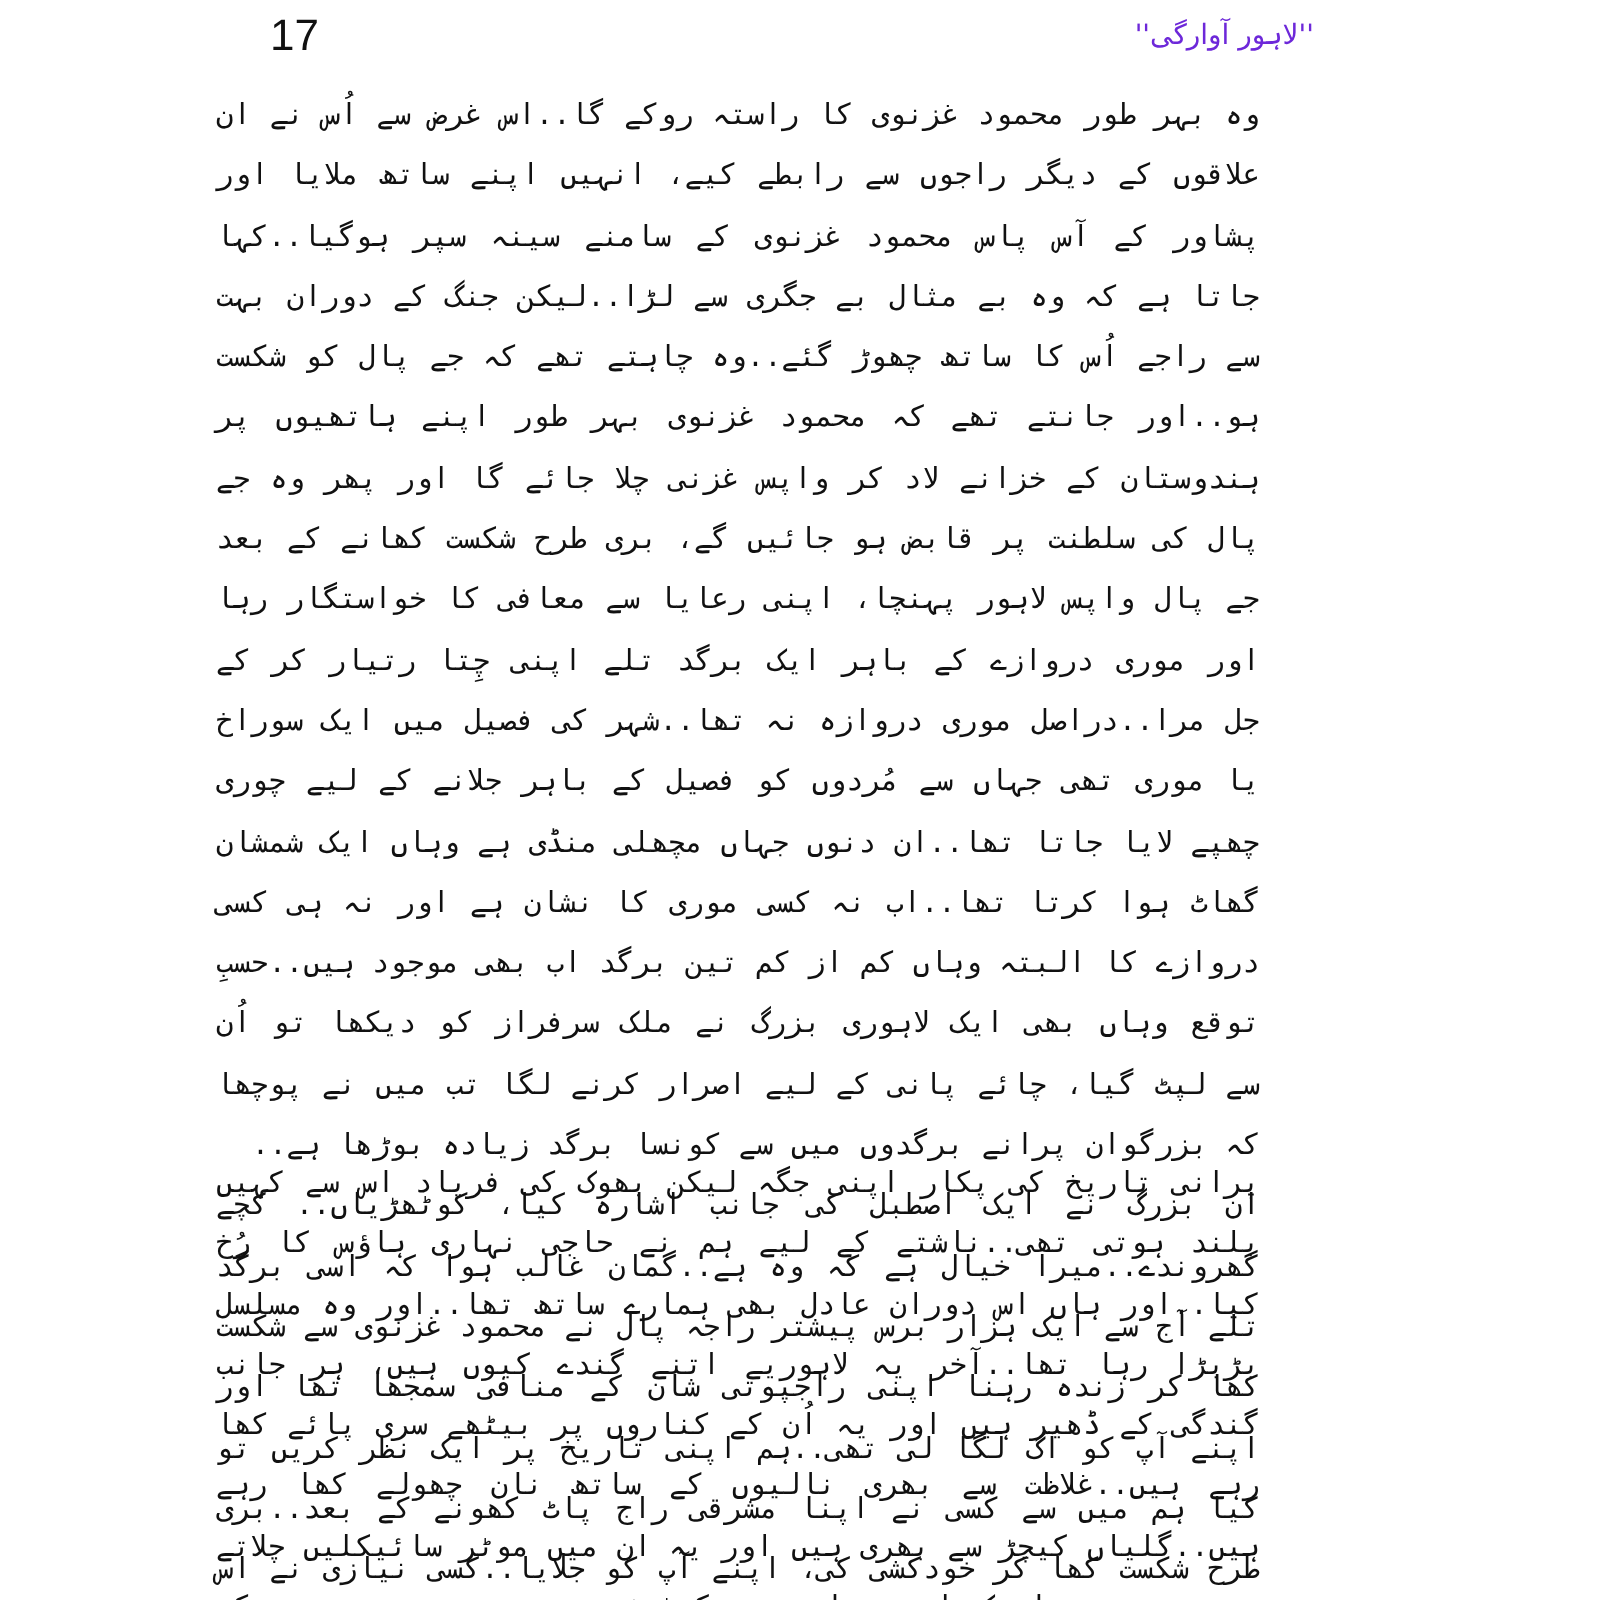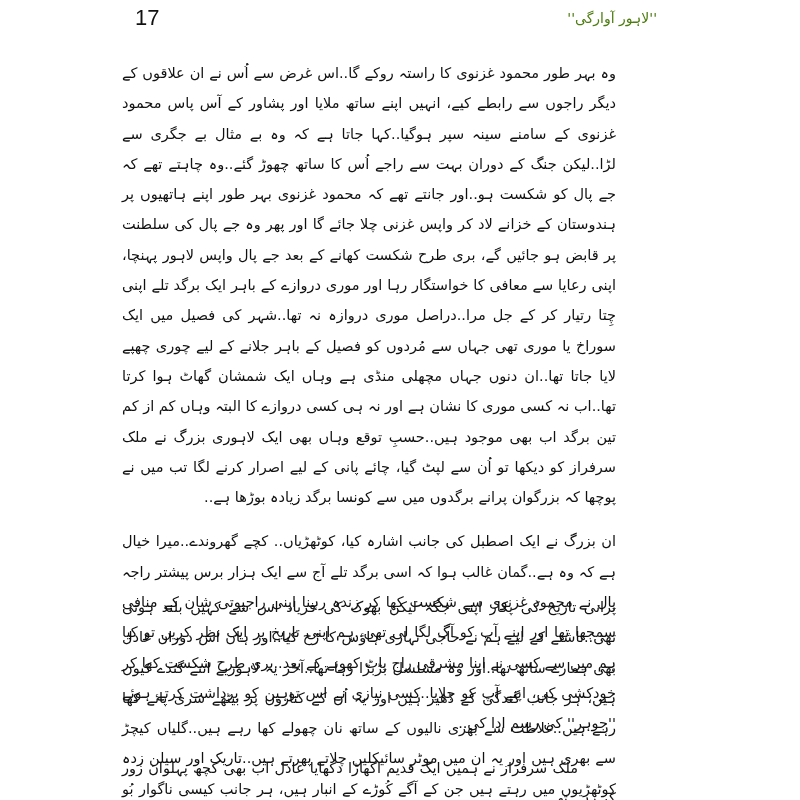--- a/index.html
+++ b/index.html
@@ -39,36 +39,37 @@
     color: #111;
   }
   .running-title {
     position: absolute;
     right: 0;
     top: 2px;
     direction: rtl;
     font-family: "DejaVu Sans", sans-serif;
     font-size: 14px;
     line-height: 24px;
-    color: #4d7c0f;
+    color: #6d28d9;
   }
   .body-text {
     position: absolute;
     left: 108px;
     width: 522px;
     direction: rtl;
     font-family: "DejaVu Sans", sans-serif;
     font-size: 14.5px;
     color: #111;
   }
   .para {
-    margin: 14px;
+    margin: 0;
     text-align: justify;
     text-align-last: right;
     line-height: 30.3px;
+    font-family: Liberation Mono, monospace;
   }
   .block1 { top: 44px; }
   .block2 { top: 578px; }
   .indent { text-indent: 38px; }
 </style>
 </head>
 <body>
 
 <div class="page">
 

